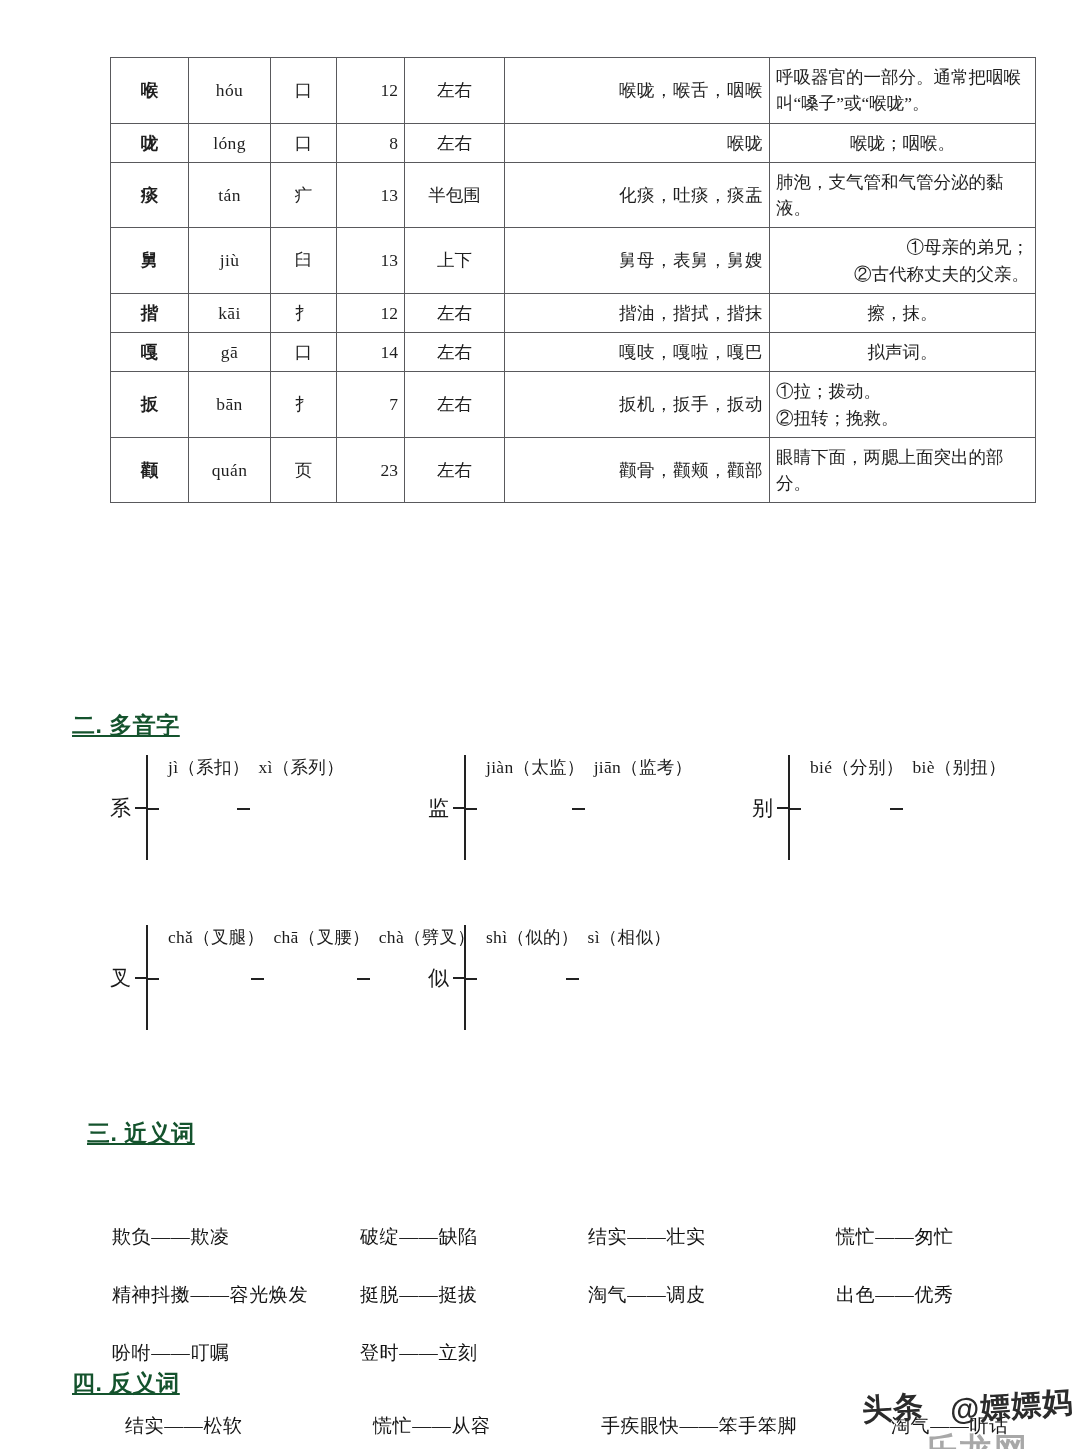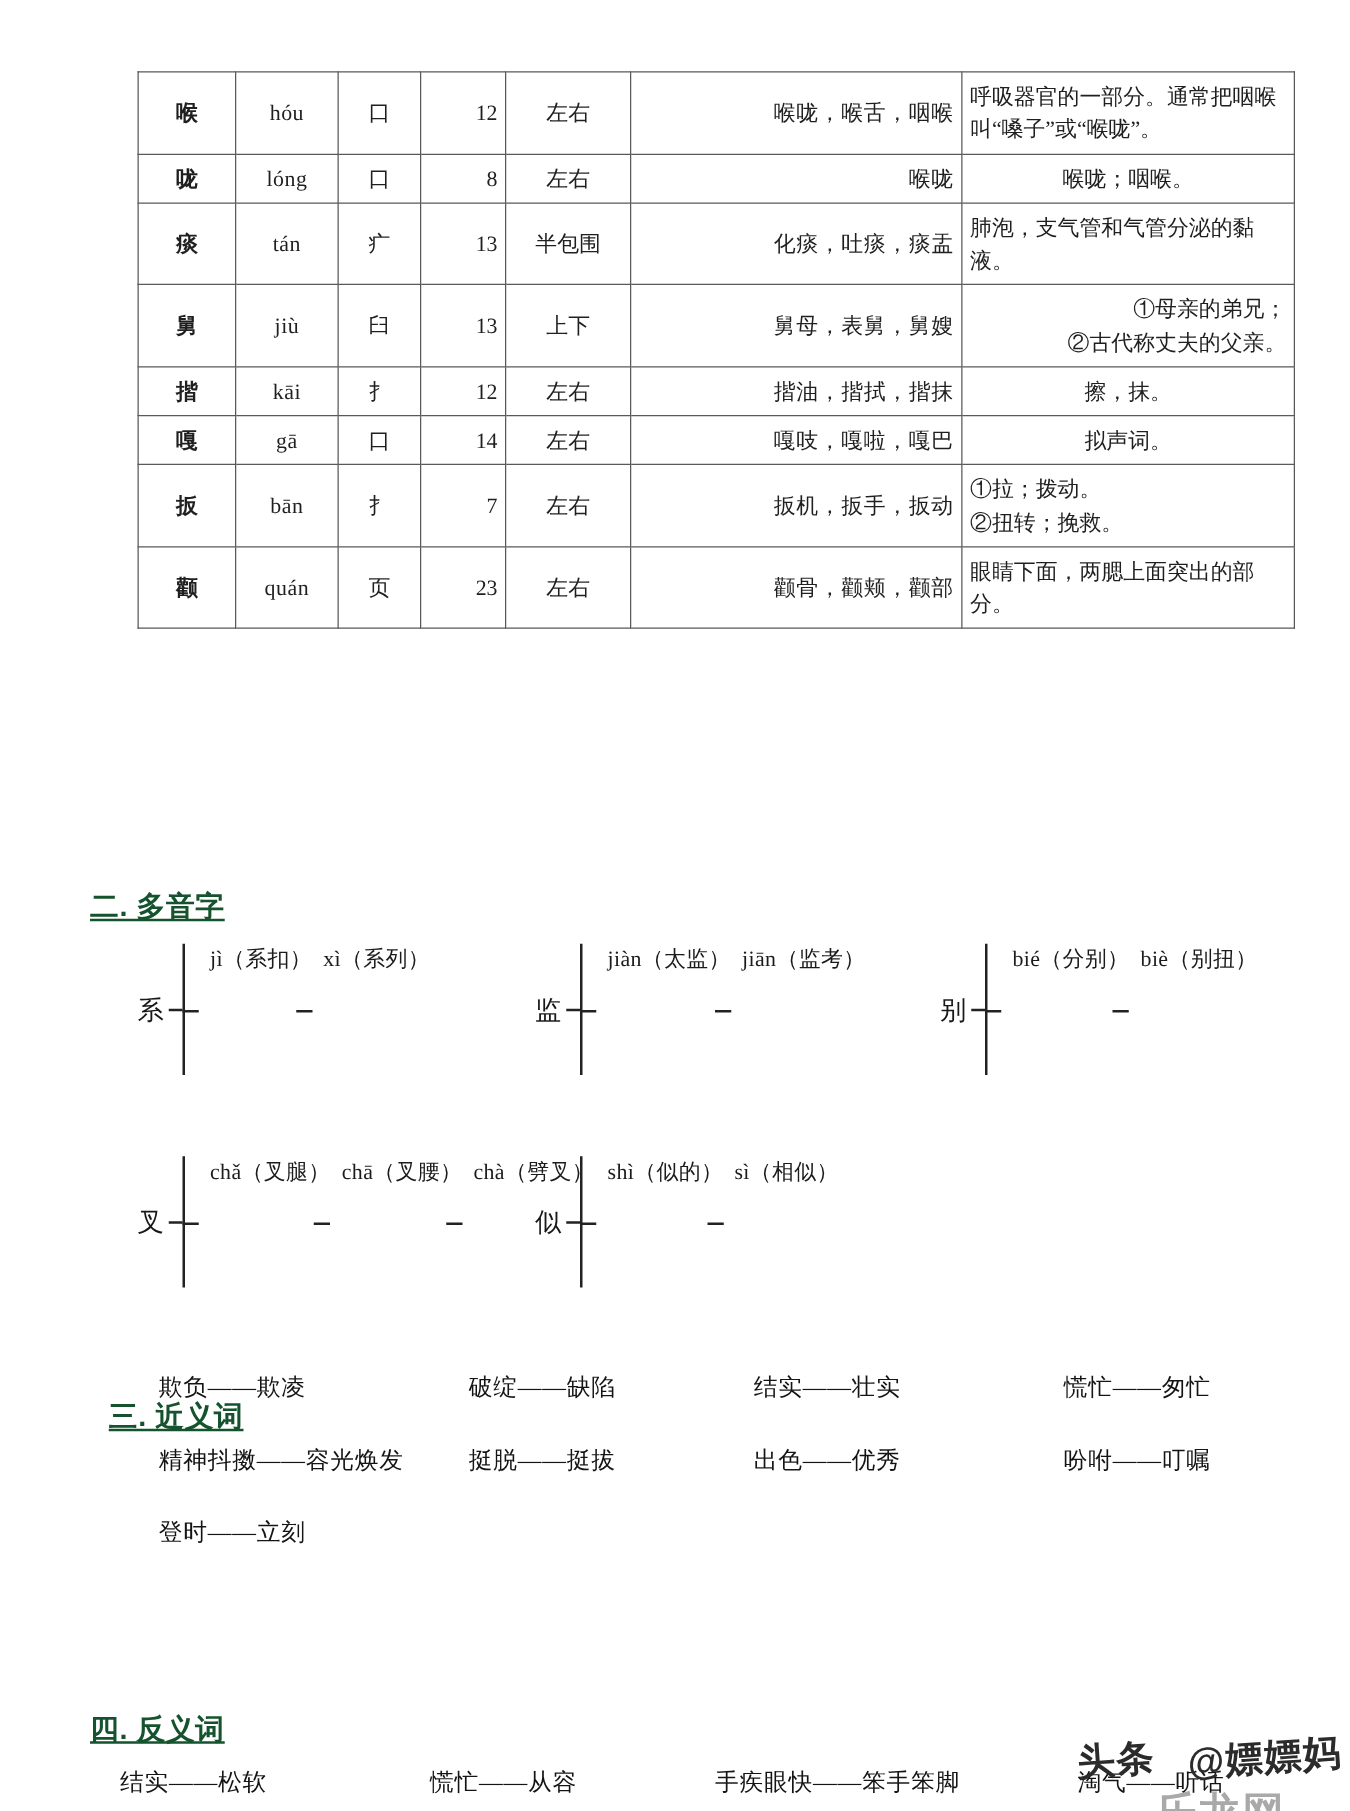--- a/index.html
+++ b/index.html
@@ -312,37 +312,38 @@
   <div class="poly-stem"></div>
   <div class="poly-brace"></div>
   <div class="poly-items">
     <div class="poly-item"><span class="py">shì</span><span>（似的）</span></div>
     <div class="poly-item"><span class="py">sì</span><span>（相似）</span></div>
   </div>
 </div>
 
 <div class="section-heading" style="left:87px; top:1118px;">三. 近义词</div>
 
-<div class="pair-grid" style="left:112px; top:1097px; width:925px; grid-template-columns: 248px 228px 248px 200px; row-gap:32px;margin-left:15px;">
+<div class="pair-grid" style="left:112px; top:1224px; width:925px; grid-template-columns: 248px 228px 248px 200px; row-gap:32px;">
   <div class="pair-cell">欺负——欺凌</div>
   <div class="pair-cell">破绽——缺陷</div>
   <div class="pair-cell">结实——壮实</div>
   <div class="pair-cell">慌忙——匆忙</div>
   <div class="pair-cell">精神抖擞——容光焕发</div>
   <div class="pair-cell">挺脱——挺拔</div>
+  <div class="pair-cell">淘气——调皮</div>
   <div class="pair-cell">出色——优秀</div>
   <div class="pair-cell">吩咐——叮嘱</div>
   <div class="pair-cell">登时——立刻</div>
   <div class="pair-cell"></div>
   <div class="pair-cell"></div>
 </div>
 
 <div class="section-heading" style="left:72px; top:1368px;">四. 反义词</div>
 
-<div class="pair-grid" style="left:96px; top:1413px; width:925px; grid-template-columns: 248px 228px 290px 160px; ">
+<div class="pair-grid" style="left:125px; top:1413px; width:925px; grid-template-columns: 248px 228px 290px 160px; ">
   <div class="pair-cell">结实——松软</div>
   <div class="pair-cell">慌忙——从容</div>
   <div class="pair-cell">手疾眼快——笨手笨脚</div>
   <div class="pair-cell">淘气——听话</div>
 </div>
 
 <div class="watermark" style="left:858px; top:1386px; width:222px; height:58px;">
   <div class="wm-text" style="left:4px; top:2px; font-size:30px; letter-spacing:1px; transform:rotate(-4deg);">头条</div>
   <div class="wm-text" style="left:92px; top:0px; font-size:30px; letter-spacing:1px; transform:rotate(-4deg);">@嫖嫖妈</div>
   <div class="wm-logo" style="left:66px; top:18px; font-size:33px; letter-spacing:2px;margin-top:24px;">乐龙网</div>

